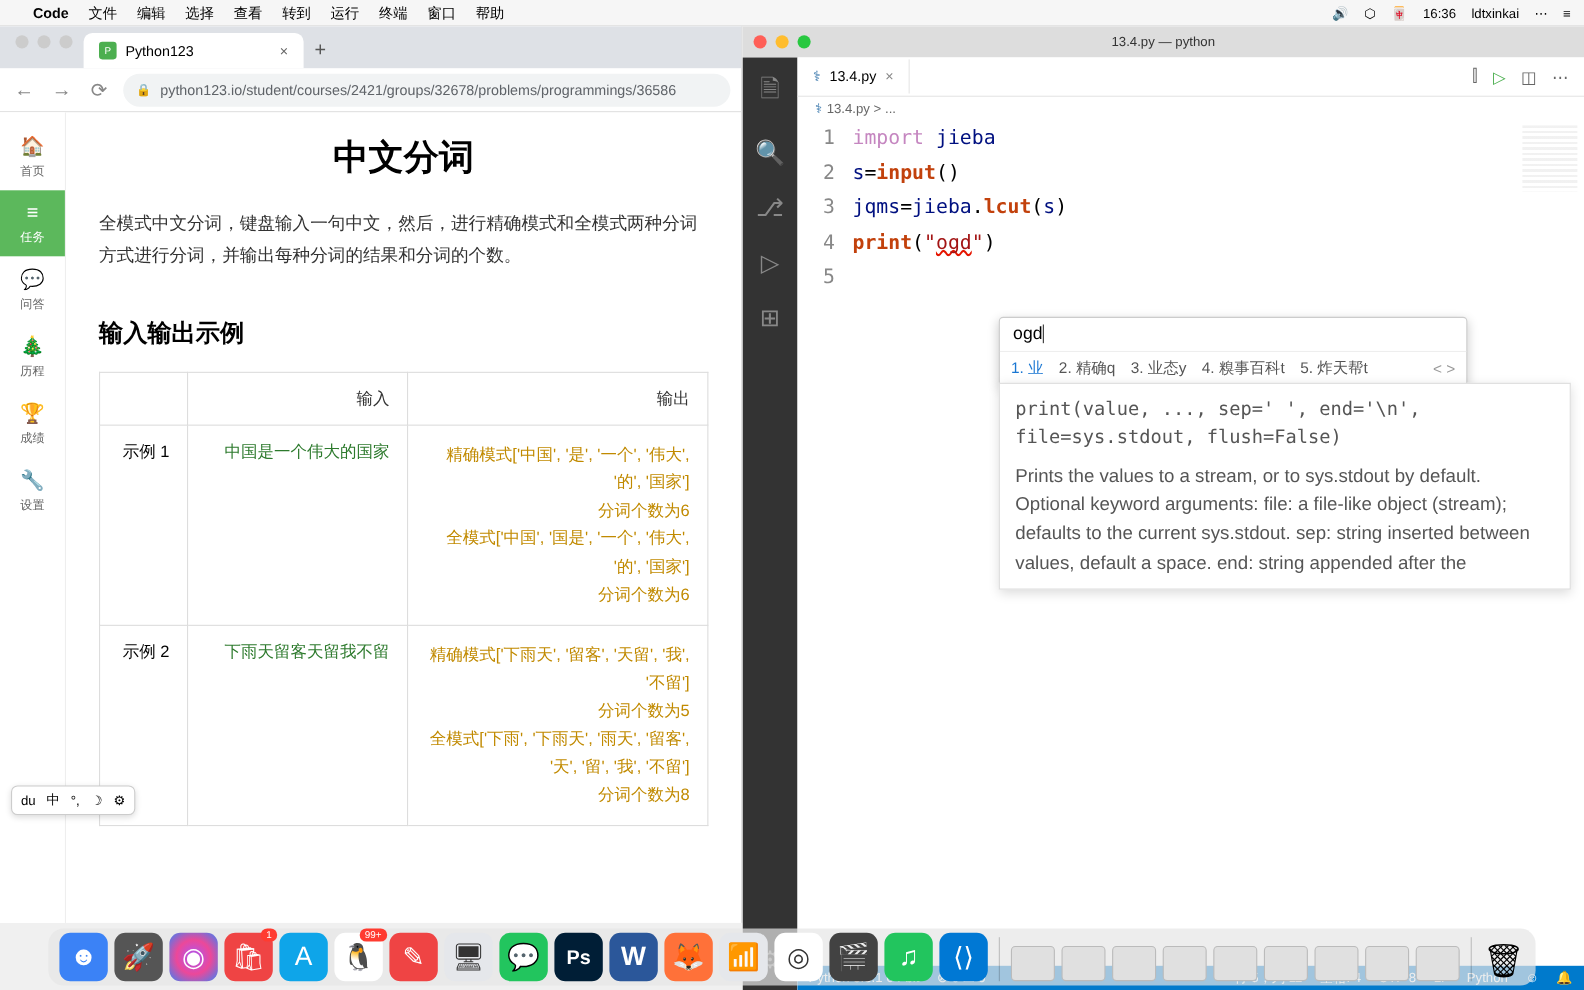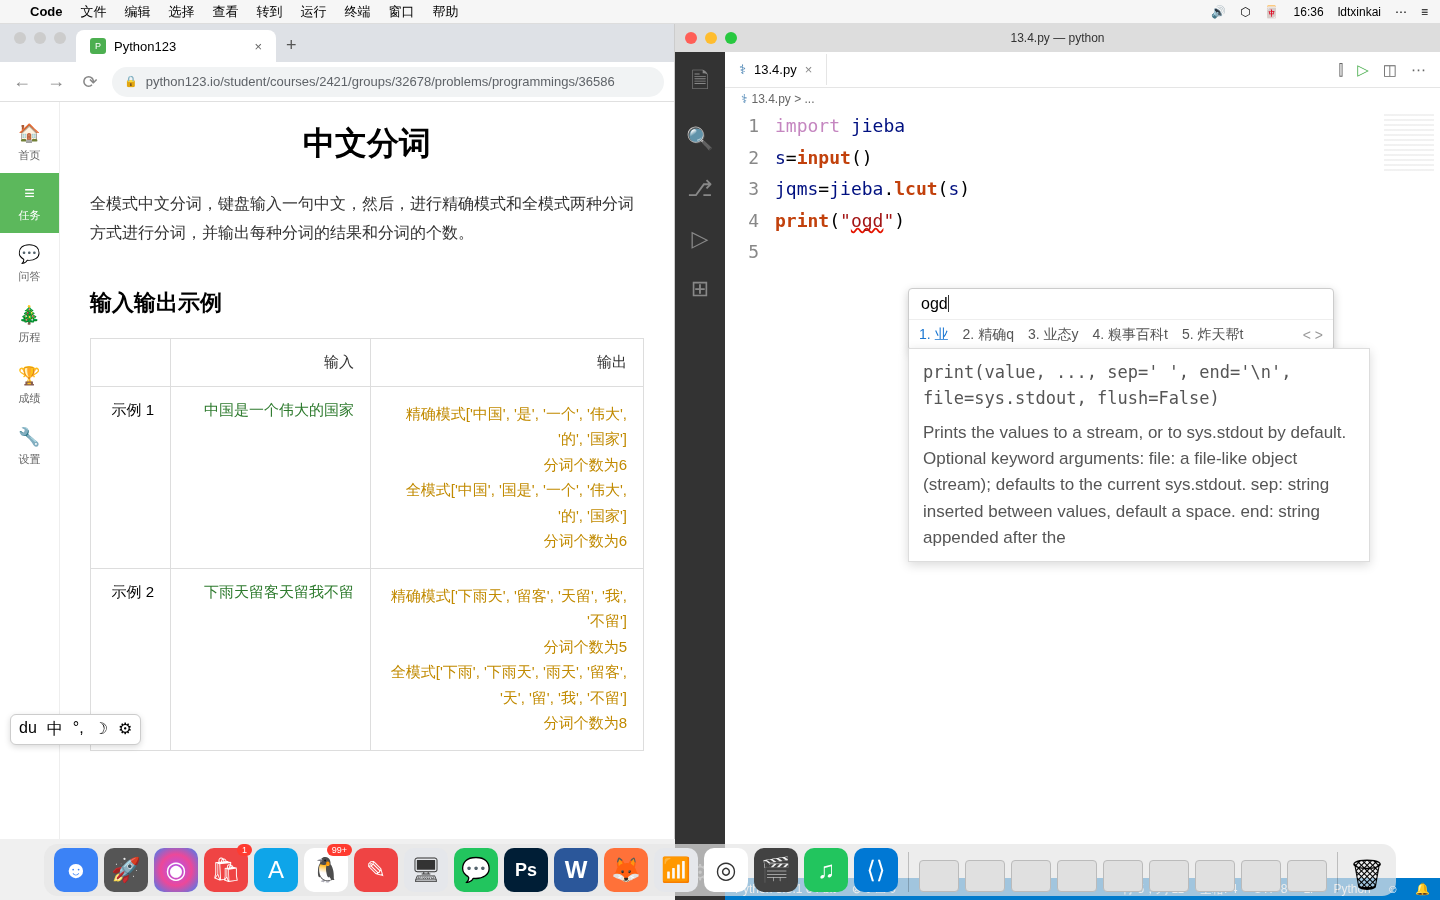--- a/index.html
+++ b/index.html
@@ -78,29 +78,29 @@
     
     .minimap { position: absolute; right: 6px; top: 4px; width: 50px; height: 60px; background: repeating-linear-gradient(to bottom, #ddd 0 2px, transparent 2px 5px); opacity: 0.4; }
     
     .ime-popup { position: absolute; left: 908px; top: 264px; width: 426px; background: #fff; border: 1px solid #ccc; border-radius: 4px; box-shadow: 0 3px 10px rgba(0,0,0,0.2); }
     .ime-input { padding: 6px 12px; font-size: 16px; border-bottom: 1px solid #eee; }
     .ime-cursor { border-right: 1px solid #333; }
     .ime-candidates { padding: 6px 10px; font-size: 14px; color: #555; display: flex; align-items: center; gap: 14px; }
     .ime-cand.first { color: #1976d2; }
     .ime-nav { margin-left: auto; color: #999; }
     
-    .param-hint { position: absolute; left: 908px; top: 324px; width: 462px; background: #fff; border: 1px solid #ddd; box-shadow: 0 3px 10px rgba(0,0,0,0.15); padding: 10px 14px; font-size: 17px; color: #555; line-height: 1.55; }
+    .param-hint { position: absolute; left: 908px; top: 324px; width: 520px; background: #fff; border: 1px solid #ddd; box-shadow: 0 3px 10px rgba(0,0,0,0.15); padding: 10px 14px; font-size: 17px; color: #555; line-height: 1.55; }
     .param-sig { font-family: Menlo, monospace; margin-bottom: 8px; }
     
     
     .statusbar { height: 22px; background: #007acc; color: #fff; display: flex; align-items: center; font-size: 12px; padding: 0 10px; gap: 16px; }
     .statusbar .right { margin-left: auto; display: flex; gap: 16px; align-items: center; }
     
     
-    .ime-toolbar { position: absolute; left: 10px; top: 690px; background: #fff; border: 1px solid #ccc; border-radius: 6px; padding: 4px 8px; display: flex; gap: 10px; box-shadow: 0 2px 6px rgba(0,0,0,0.15); font-size: 16px; z-index: 50; }
+    .ime-toolbar { position: absolute; left: 10px; top: 690px; background: #fff; border: 1px solid #ccc; border-radius: 6px; padding: 4px 8px; display: flex; gap: 10px; align-items: center; box-shadow: 0 2px 6px rgba(0,0,0,0.15); font-size: 12px; z-index: 50; }
     
     
     .dock-container { position: absolute; bottom: 4px; left: 0; right: 0; display: flex; justify-content: center; }
     .dock { background: rgba(230,230,230,0.7); border-radius: 14px; padding: 4px 10px; display: flex; gap: 6px; align-items: flex-end; }
     .dock-app { width: 44px; height: 44px; border-radius: 10px; display: flex; align-items: center; justify-content: center; font-size: 24px; color: #fff; }
     .dock-sep { width: 1px; height: 40px; background: rgba(0,0,0,0.2); margin: 0 4px; }
     .dock-small { width: 40px; height: 32px; border-radius: 4px; background: #e0e0e0; border: 1px solid #bbb; }
     .dock-trash { font-size: 30px; }
     .notif-badge { position: relative; }
     .badge { position: absolute; top: -4px; right: -4px; background: #ff3b30; color: #fff; border-radius: 10px; font-size: 9px; padding: 1px 5px; }

